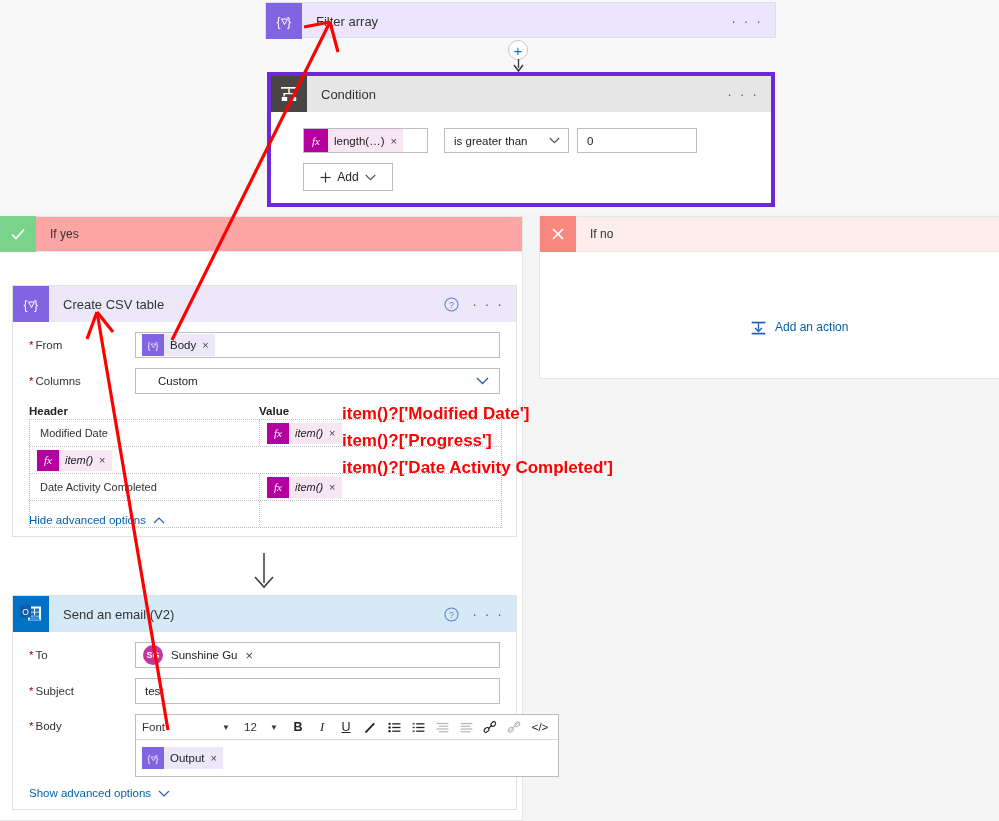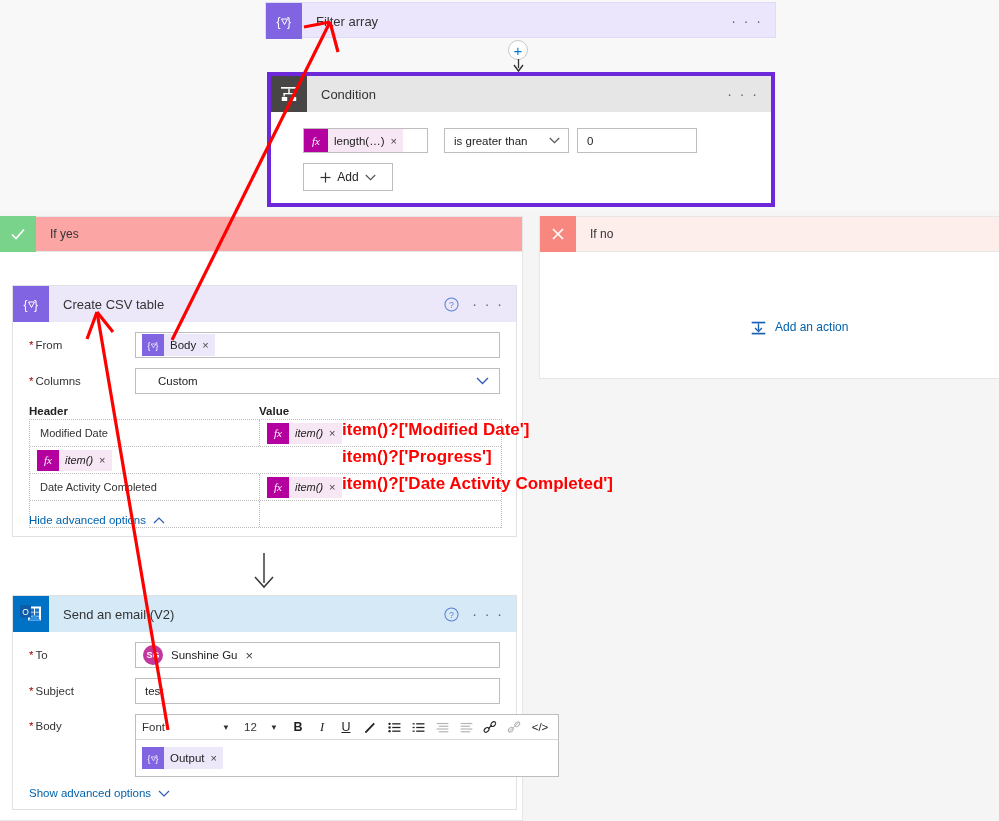--- a/index.html
+++ b/index.html
@@ -619,17 +619,17 @@
     <line x1="330" y1="22" x2="338" y2="52" stroke="#ff0000" stroke-width="3.2"></line>
   </g>
 
   <g>
     <line x1="168" y1="730" x2="97" y2="312" stroke="#ff0000" stroke-width="3.2"></line>
     <line x1="97" y1="312" x2="87" y2="339" stroke="#ff0000" stroke-width="3.2"></line>
     <line x1="97" y1="312" x2="113" y2="332" stroke="#ff0000" stroke-width="3.2"></line>
   </g>
 </svg>
 
-<div id="annotation-labels" style="position:absolute;left:0;top:16px;width:999px;height:794px;pointer-events:none">
+<div id="annotation-labels" style="position:absolute;left:0;top:0;width:999px;height:794px;pointer-events:none">
   <div class="ann-text" style="left:342px;top:404px">item()?['Modified Date']</div>
   <div class="ann-text" style="left:342px;top:431px">item()?['Progress']</div>
   <div class="ann-text" style="left:342px;top:458px">item()?['Date Activity Completed']</div>
 </div>
 
 </body></html>

